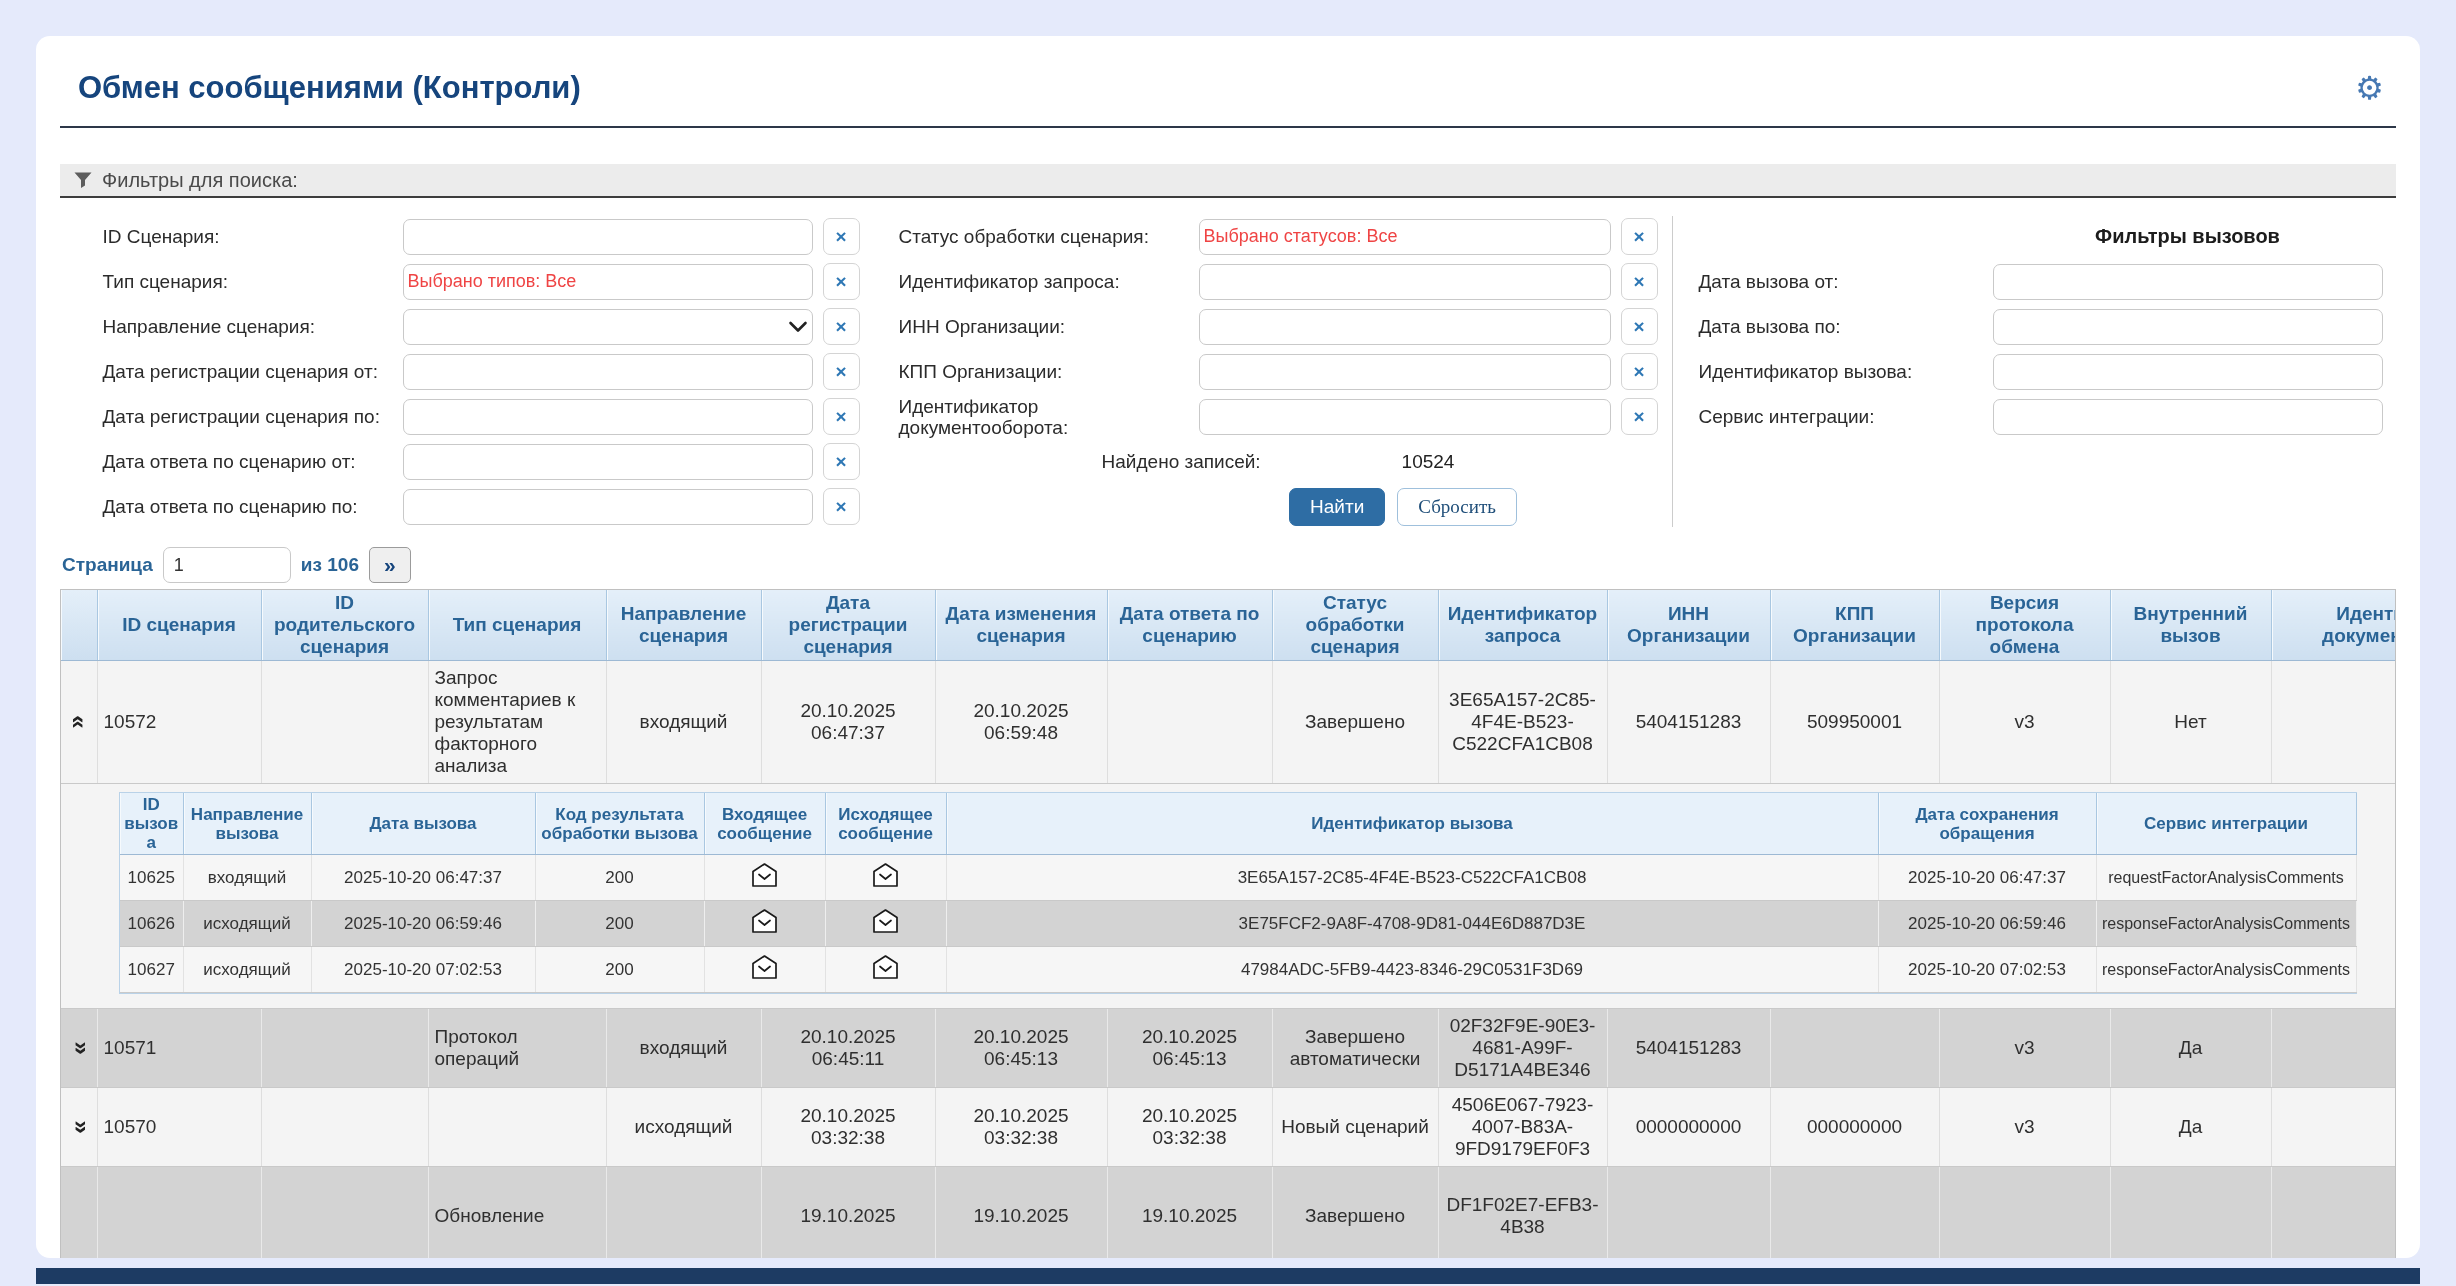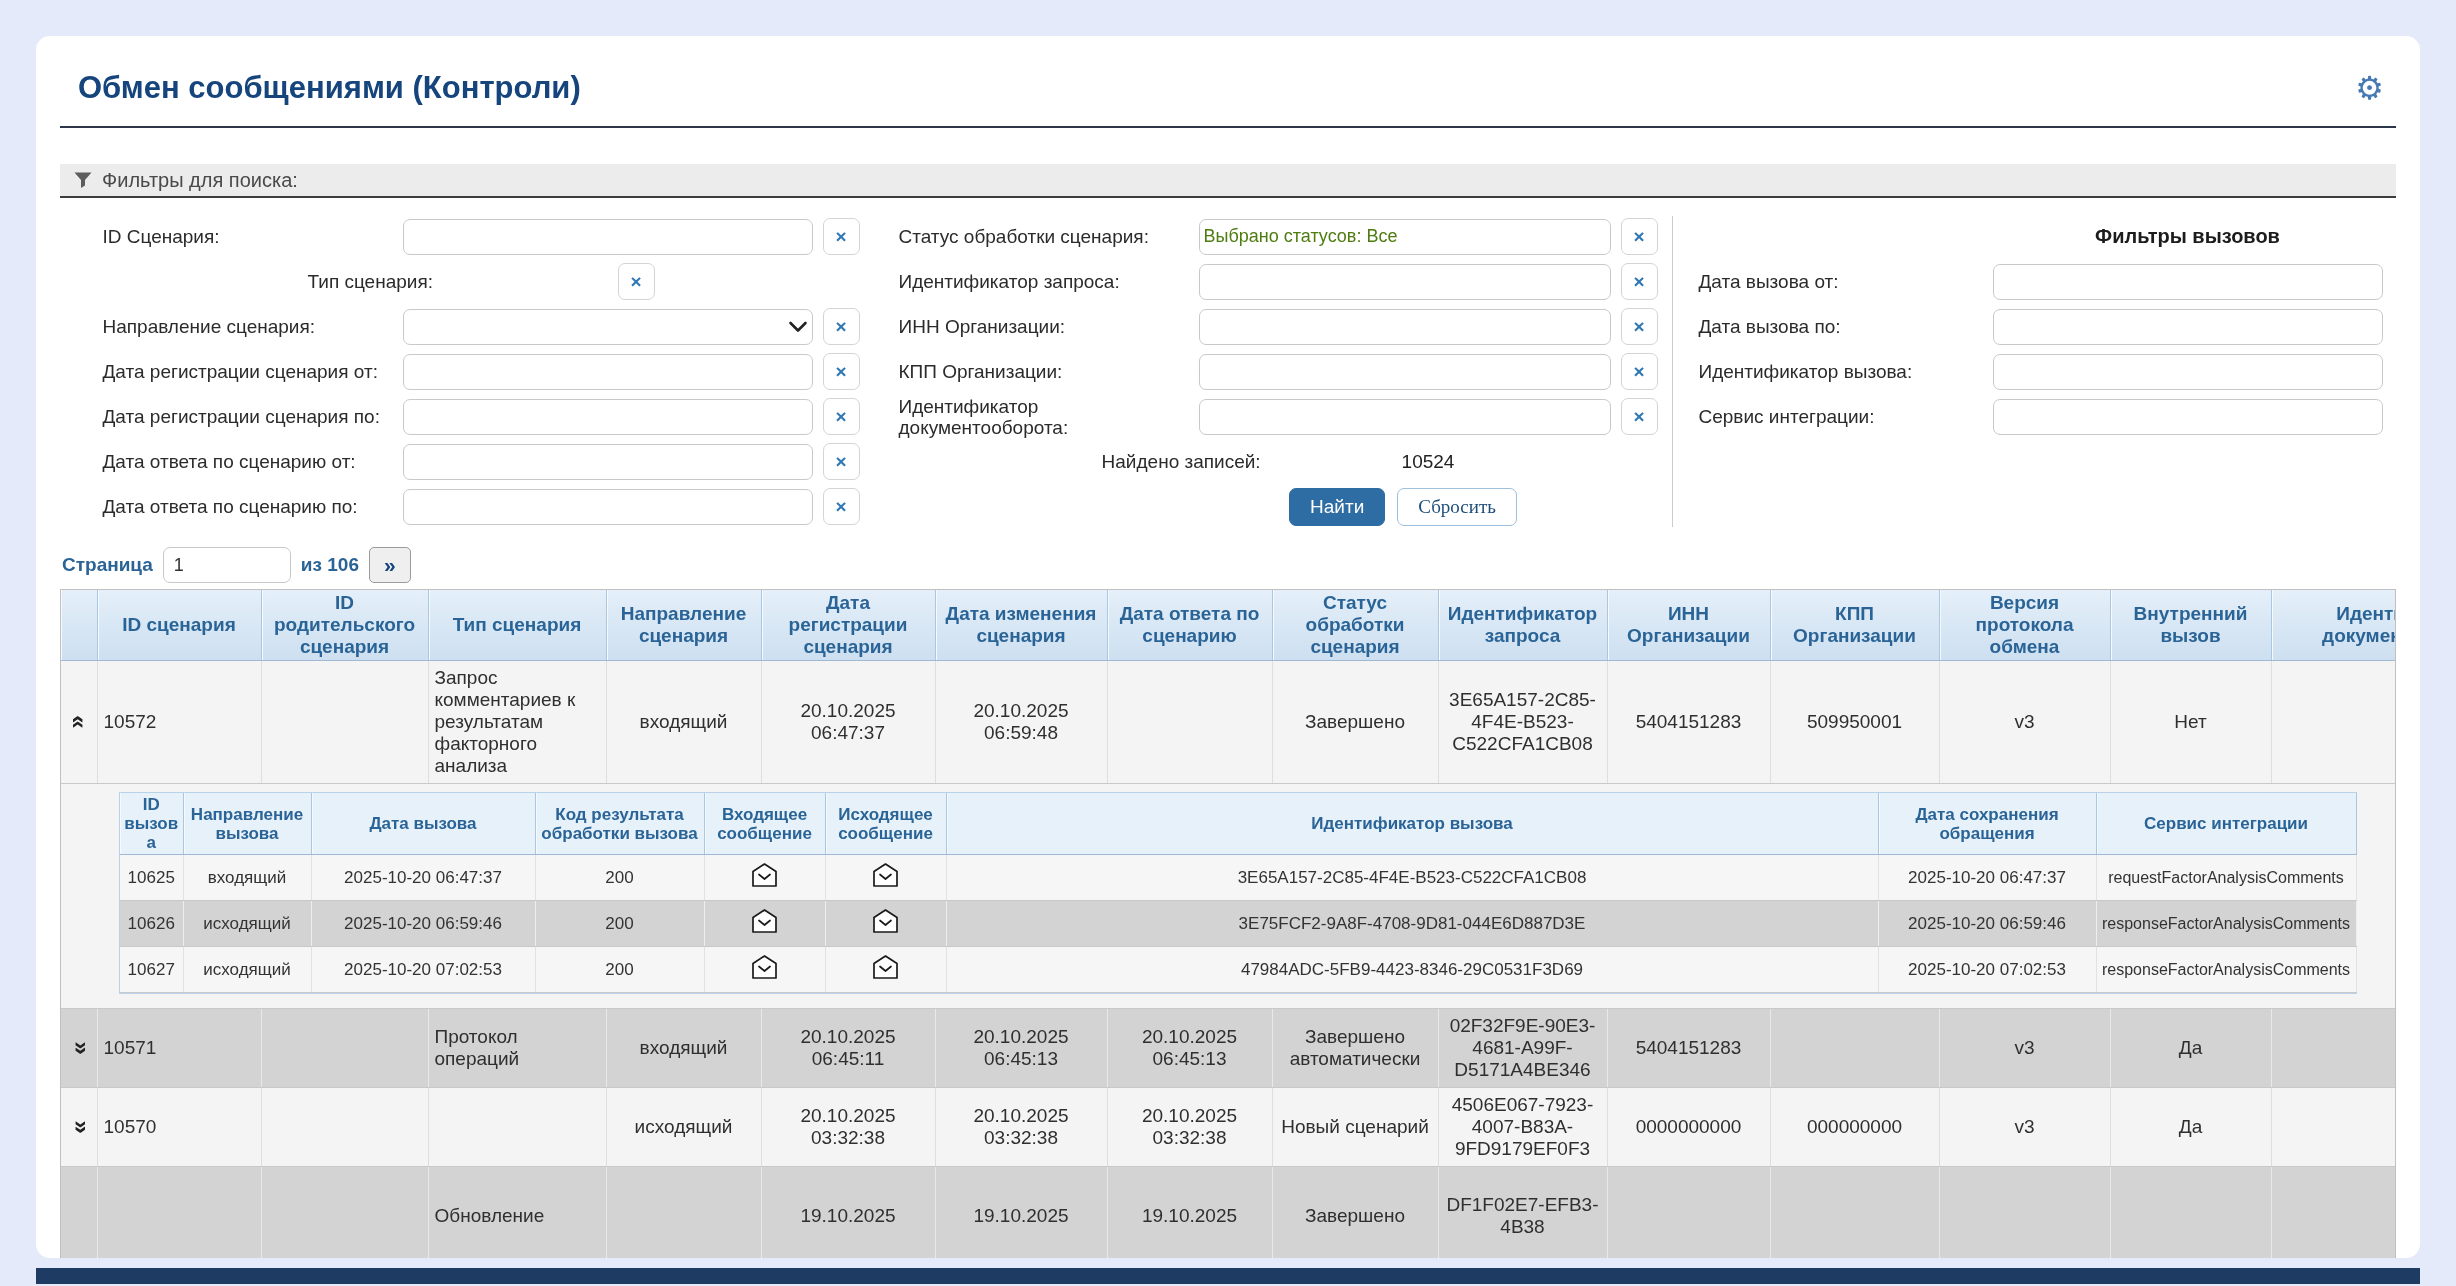--- a/index.html
+++ b/index.html
@@ -25,21 +25,21 @@
   .fcol { display:flex; flex-direction:column;align-items:center; }
   .fcol-left { width:806px; }
   .fcol-mid { width:788px; }
   .fcol-right { flex:1; padding-left:12px; }
   .vdiv { width:0; border-left:1px solid #cccccc; margin:2px 0; }
   .frow { display:flex; align-items:center; min-height:45px; }
   .flabel { font-size:19px; color:#2b2b2b; line-height:21px; }
   .wl,.wm { width:300px; flex:none; }
   .wr { width:294px; flex:none; }
   .finput { height:36px; border:1px solid #c9c9c9; border-radius:7px; font-size:18px; padding:0 4px;
-    box-sizing:border-box; color:#4d7c0f; background:#fff; outline:none; }
+    box-sizing:border-box; color:#ef4444; background:#fff; outline:none; }
   .wl-in { width:410px; flex:none; }
   .wm-in { width:412px; flex:none; }
   .wr-in { width:390px; flex:none; }
   .fsel { display:flex; align-items:center; cursor:pointer; }
   .fsel .selval { flex:1; font-size:18px; color:#333; }
   .fsel .selchev { line-height:0; }
   .fclear { width:37px; height:37px; margin-left:10px; border:1px solid #d4d4d4; border-radius:7px;
     background:#fff; color:#2f78b5; font-size:19px; font-weight:bold; cursor:pointer;
     display:flex; align-items:center; justify-content:center; padding:0; }
   .found-val { font-size:19px; color:#222; }
@@ -105,20 +105,21 @@
 
   <div class="filters">
     <div class="fcol fcol-left" id="fcol-left">
         <div class="frow">
           <span class="flabel wl">ID Сценария:</span>
           <input class="finput wl-in" type="text" style="">
           <button class="fclear">×</button>
         </div>
         <div class="frow">
           <span class="flabel wl">Тип сценария:</span>
+          <input class="finput wl-in" type="text" value="Выбрано типов: Все" style="">
           <button class="fclear">×</button>
         </div>
         <div class="frow">
           <span class="flabel wl">Направление сценария:</span>
           <div class="finput fsel wl-in">
             <span class="selval"></span>
             <span class="selchev"><svg width="20" height="12" viewBox="0 0 20 12">
                 <polyline points="2.5,2 10,9.5 17.5,2" fill="none" stroke="#222" stroke-width="2.6" stroke-linecap="round" stroke-linejoin="round"></polyline>
               </svg></span>
           </div>

